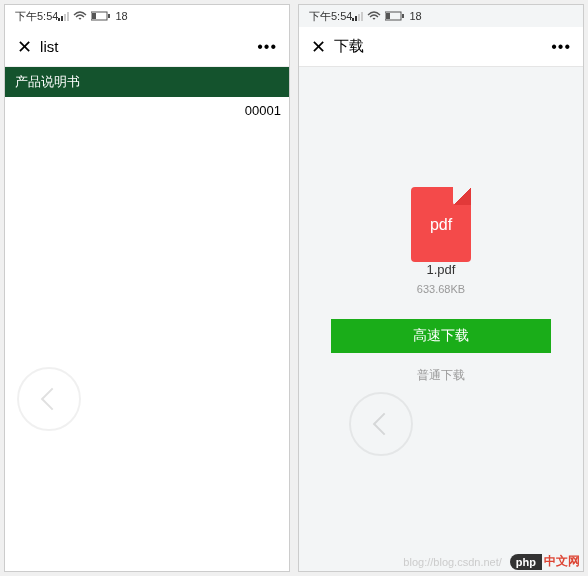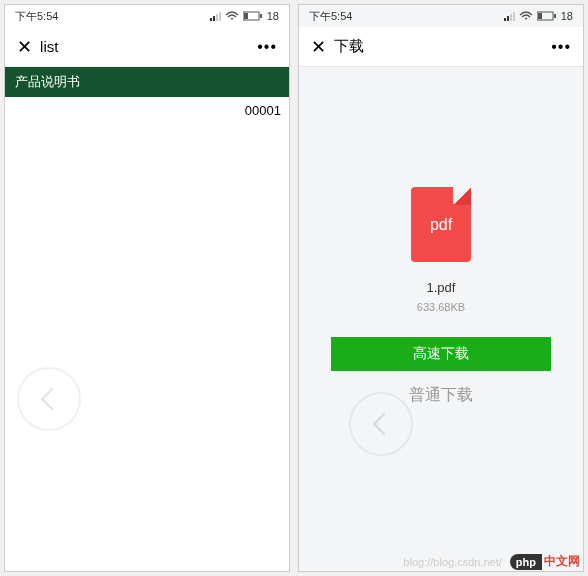--- a/index.html
+++ b/index.html
@@ -19,21 +19,20 @@
       border: 1px solid #ccc;
       display: flex;
       flex-direction: column;
       overflow: hidden;
       position: relative;
     }
     .status-bar {
       height: 22px;
       display: flex;
       align-items: center;
-      justify-content: space-between;
       padding: 0 10px;
       font-size: 11px;
       color: #333;
     }
     .status-right { display: flex; align-items: center; gap: 4px; }
     .signal { display: inline-flex; align-items: flex-end; gap: 1px; }
     .signal span { width: 2px; background: #333; }
     .signal span:nth-child(1){height:3px;} .signal span:nth-child(2){height:5px;}
     .signal span:nth-child(3){height:7px;background:#ccc;} .signal span:nth-child(4){height:9px;background:#ccc;}
     .nav-bar {
@@ -81,35 +80,35 @@
       font-size: 16px;
     }
     .pdf-icon::before {
       content: "";
       position: absolute;
       top: 0; right: 0;
       width: 18px; height: 18px;
       background: linear-gradient(135deg, #f3f5f6 50%, #e23939 50%);
       border-bottom-left-radius: 3px;
     }
-    .file-name { margin-top: 18px; font-size: 13px; color: #333; }
+    .file-name { font-size: 13px; color: #333; }
     .file-size { margin-top: 6px; font-size: 11px; color: #999; }
     .btn-primary {
       margin-top: 24px;
       width: 220px;
       height: 34px;
       background: #1aad19;
       color: #fff;
       border: none;
       font-size: 14px;
       cursor: pointer;
     }
     .btn-secondary {
       margin-top: 14px;
-      font-size: 16px;
+      font-size: 12px;
       color: #999;
       background: none;
       border: none;
       cursor: pointer;
     }
     .gesture-circle {
       position: absolute;
       width: 64px; height: 64px;
       border: 2px solid rgba(0,0,0,0.06);
       border-radius: 50%;

